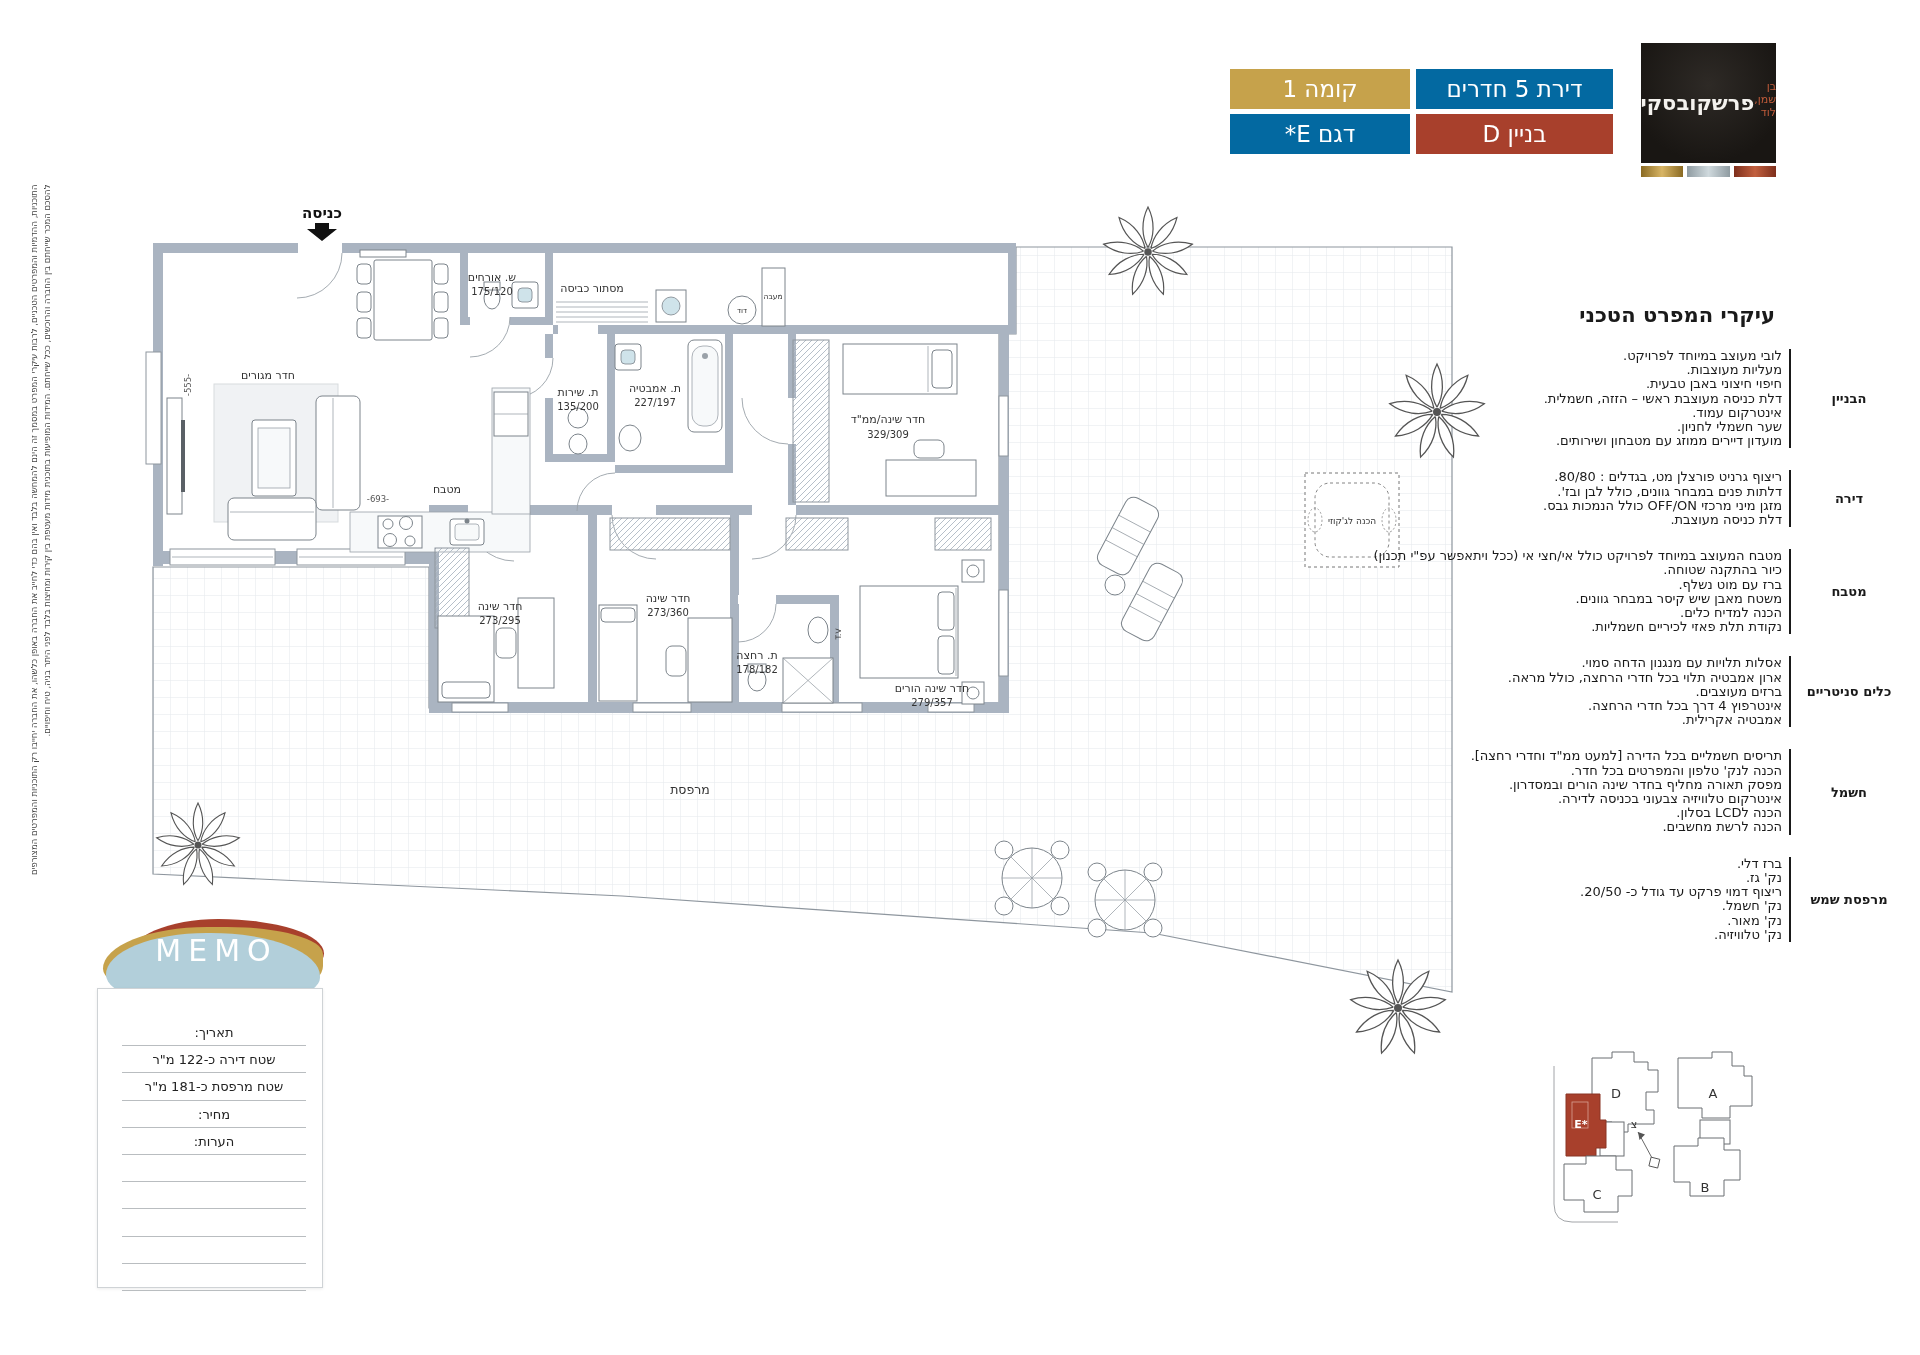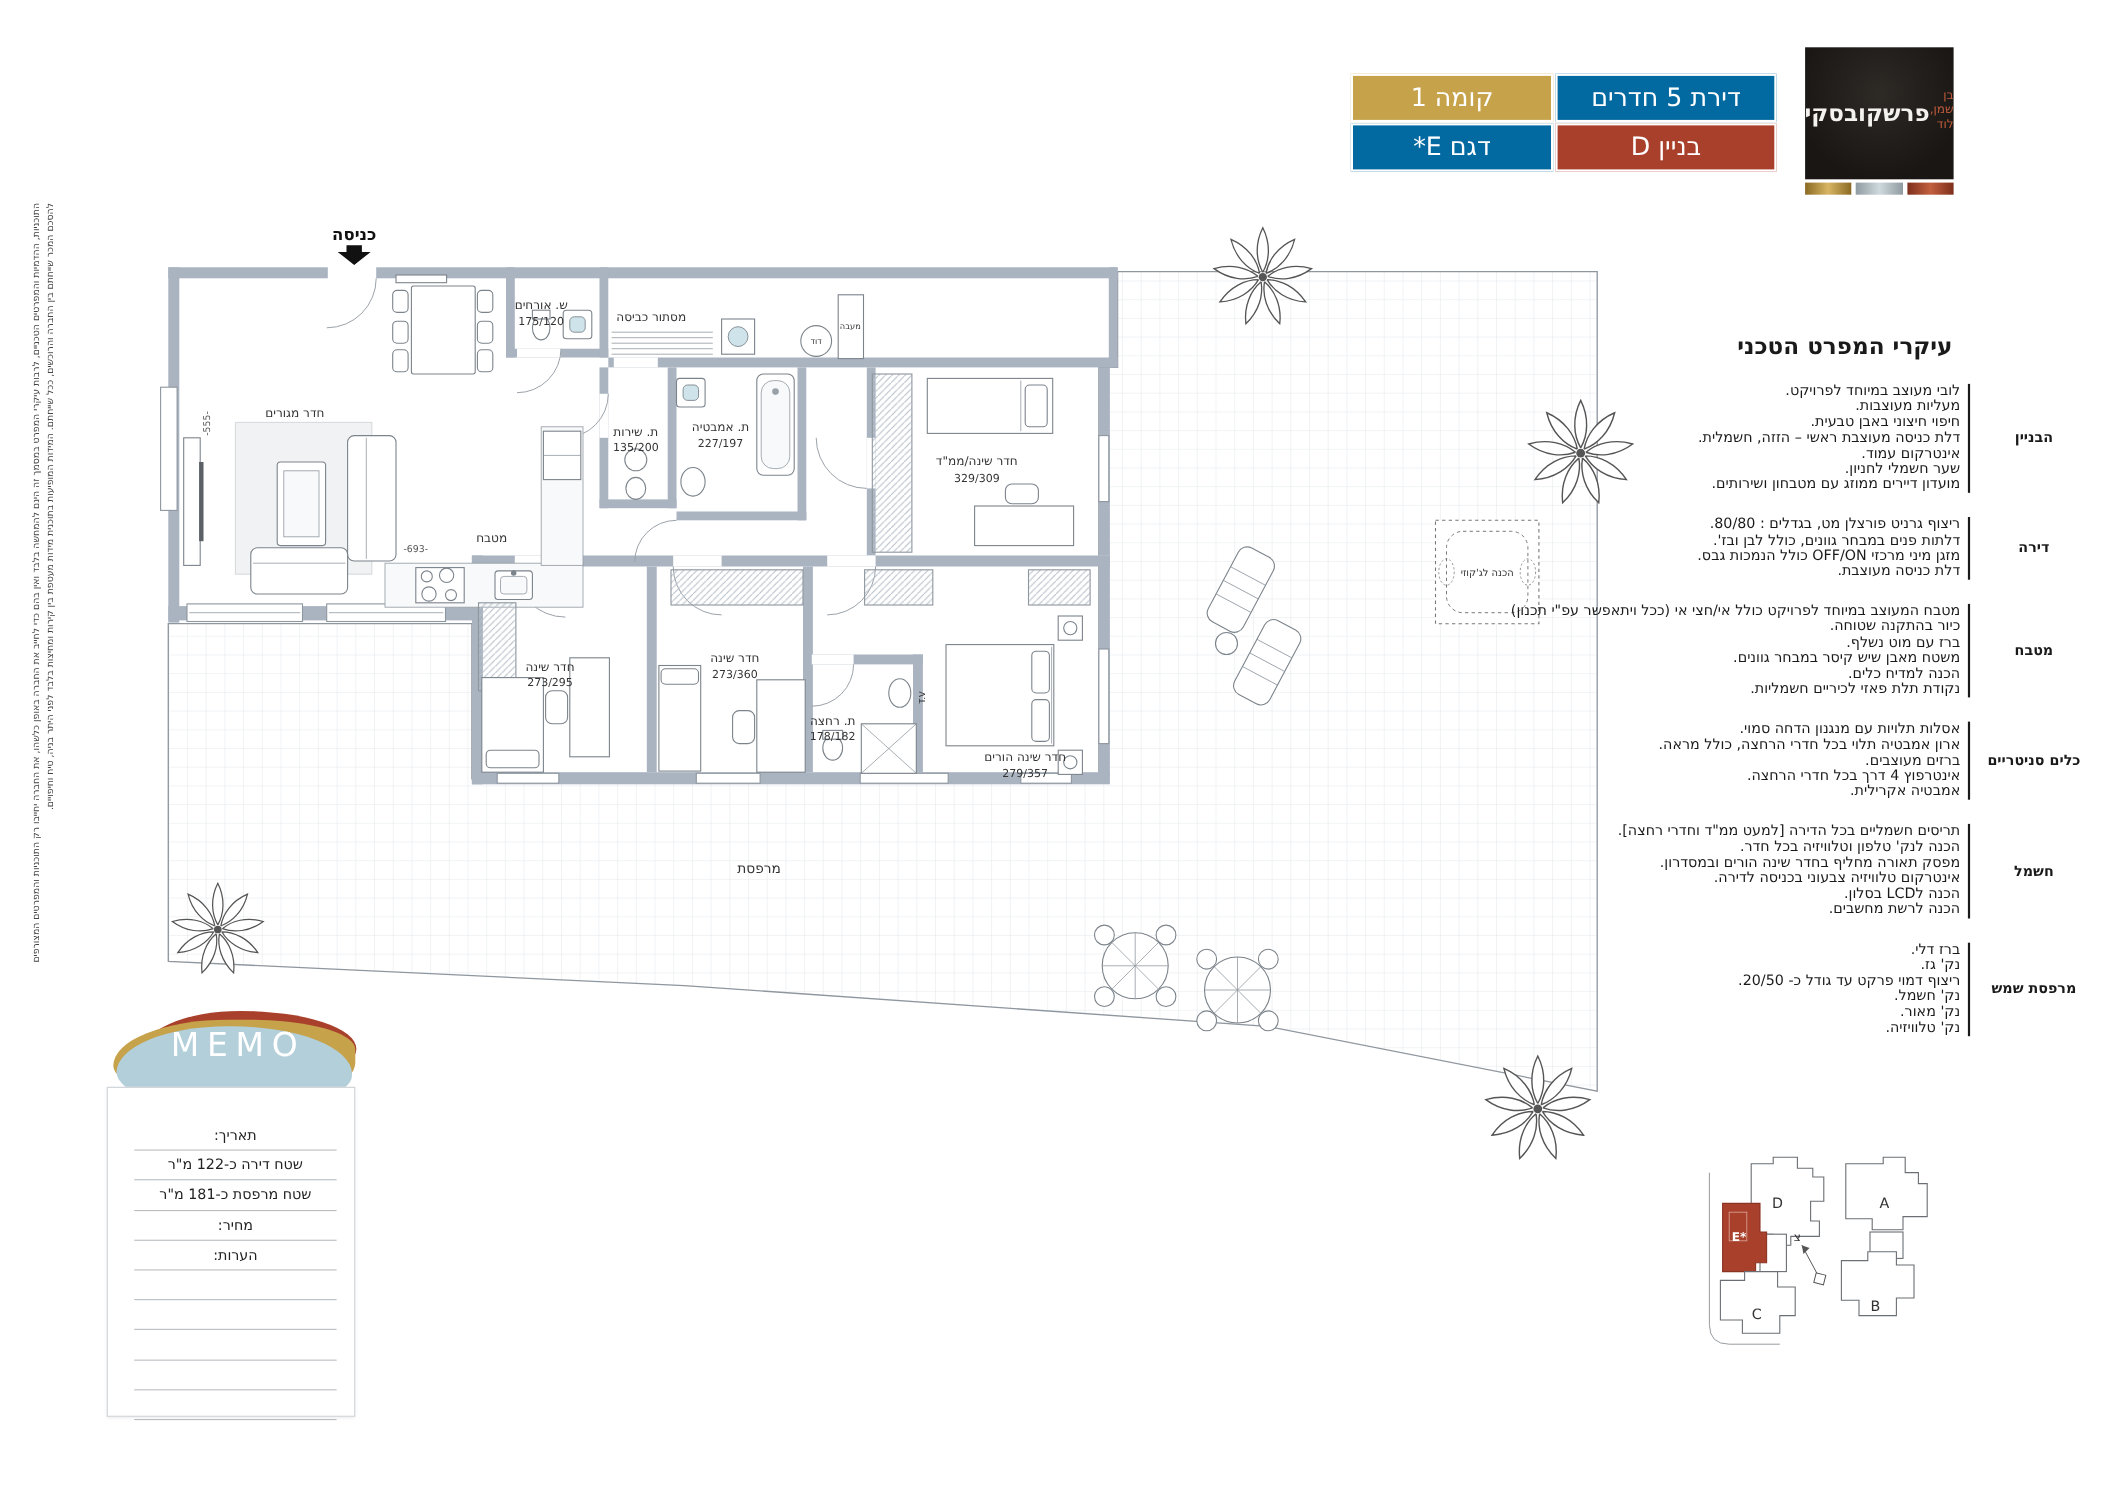--- a/index.html
+++ b/index.html
@@ -481,21 +481,21 @@
         <div>אינטרפוץ 4 דרך בכל חדרי הרחצה.</div>
         <div>אמבטיה אקרילית.</div>
       </div>
     </div>
 
     <div class="spec-sec">
       <div class="spec-head">חשמל</div>
       <div class="spec-vline"></div>
       <div class="spec-lines">
         <div>תריסים חשמליים בכל הדירה [למעט ממ"ד וחדרי רחצה].</div>
-        <div>הכנה לנק' טלפון וטלוויזיה בכל חדר.</div>
+        <div>הכנה לנק' טלפון והמפרטים בכל חדר.</div>
         <div>מפסק תאורה מחליף בחדר שינה הורים ובמסדרון.</div>
         <div>אינטרקום טלוויזיה צבעוני בכניסה לדירה.</div>
         <div>הכנה לLCD בסלון.</div>
         <div>הכנה לרשת מחשבים.</div>
       </div>
     </div>
 
     <div class="spec-sec">
       <div class="spec-head">מרפסת שמש</div>
       <div class="spec-vline"></div>

